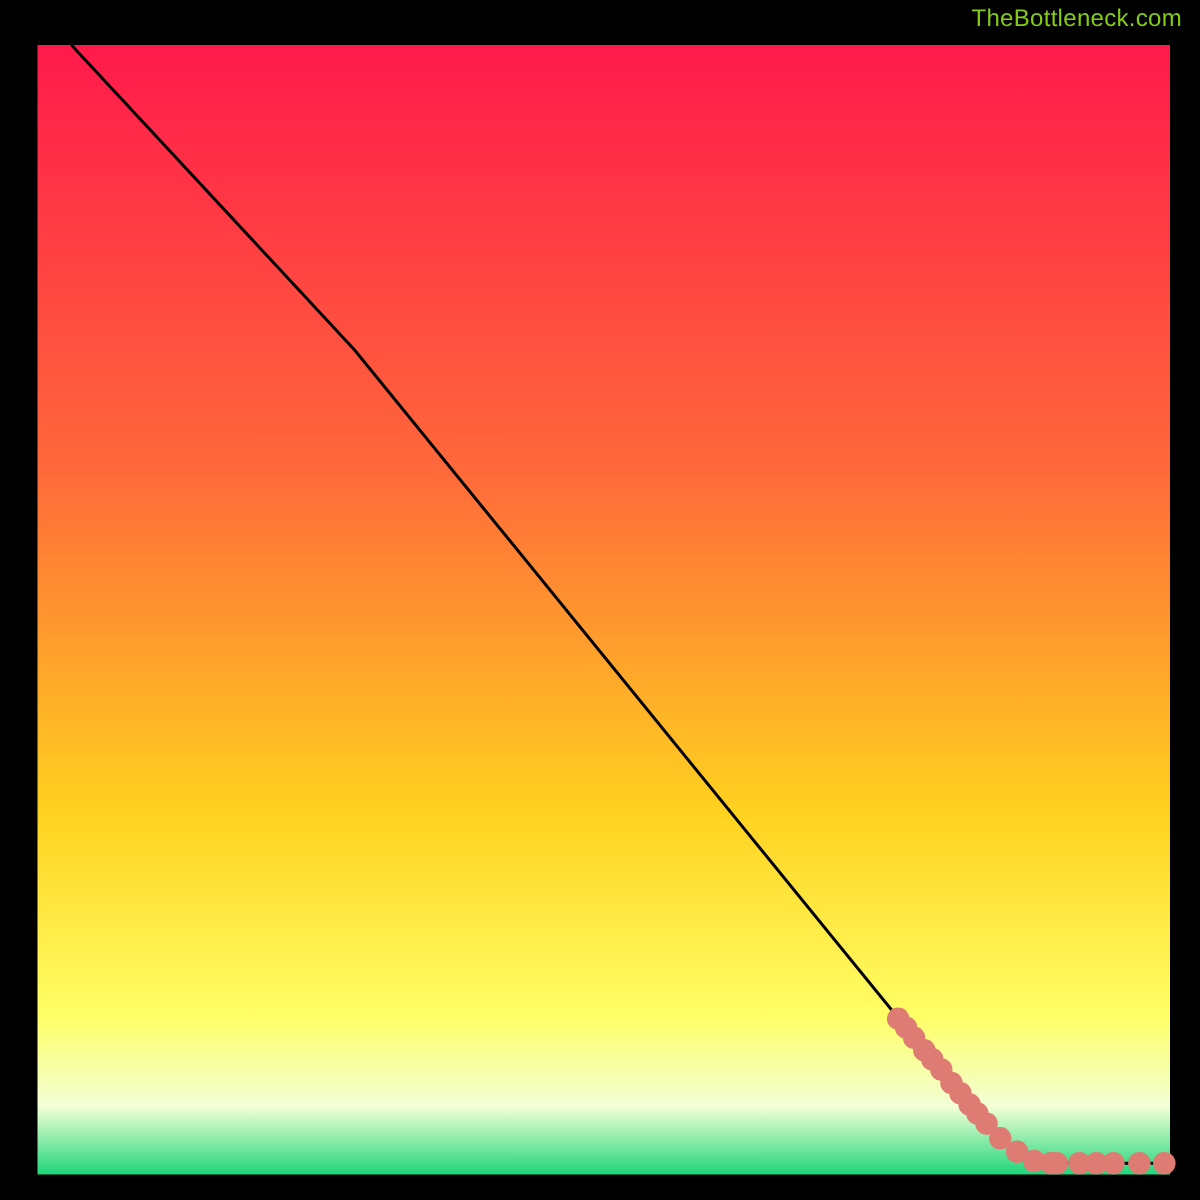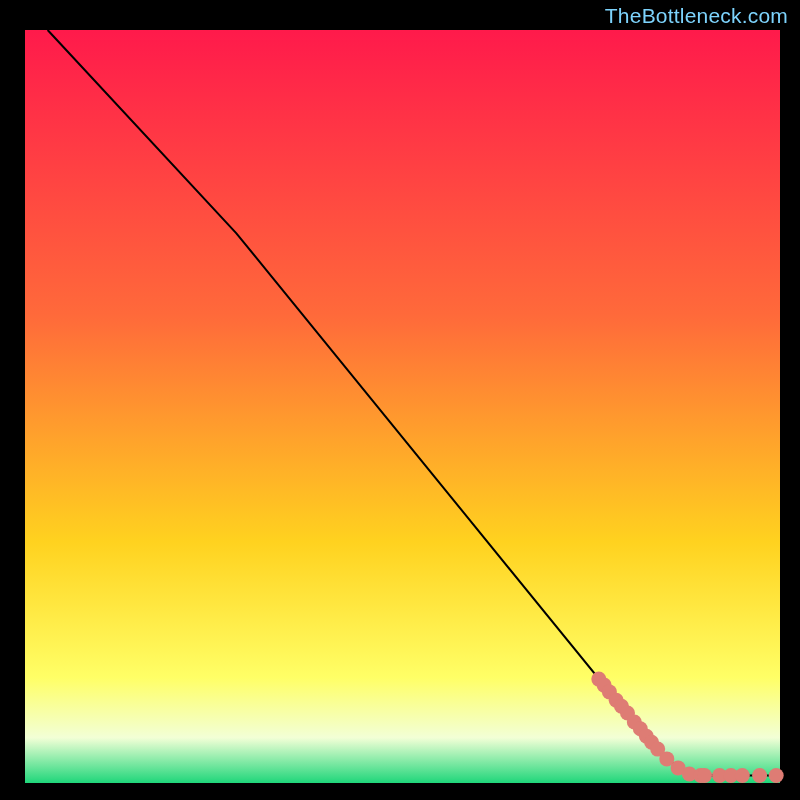--- a/index.html
+++ b/index.html
@@ -16,22 +16,22 @@
     left: 0;
     top: 0;
     width: 800px;
     height: 800px;
     background: #000;
   }
   .attribution {
     position: absolute;
     top: 4px;
     right: 12px;
-    color: #7dd3fc;
-    font-size: 21px;
+    color: #84cc16;
+    font-size: 16px;
     font-weight: 500;
     letter-spacing: 0.2px;
   }
   svg.plot {
     position: absolute;
     left: 0;
     top: 0;
   }
 </style>
 </head>

